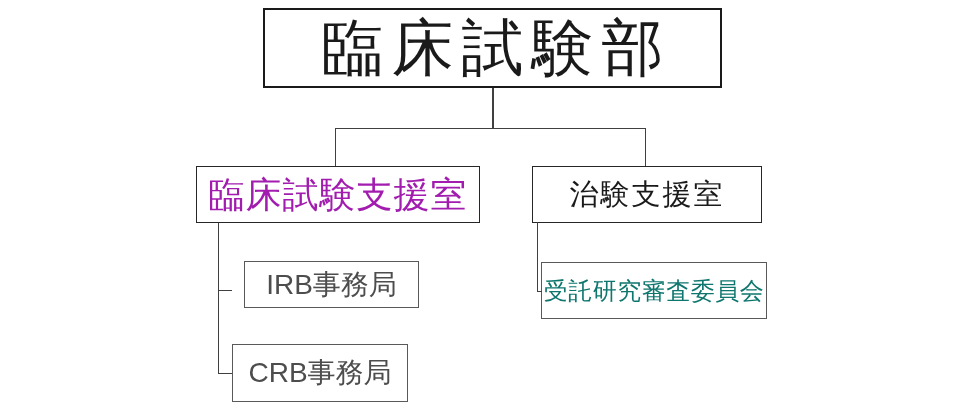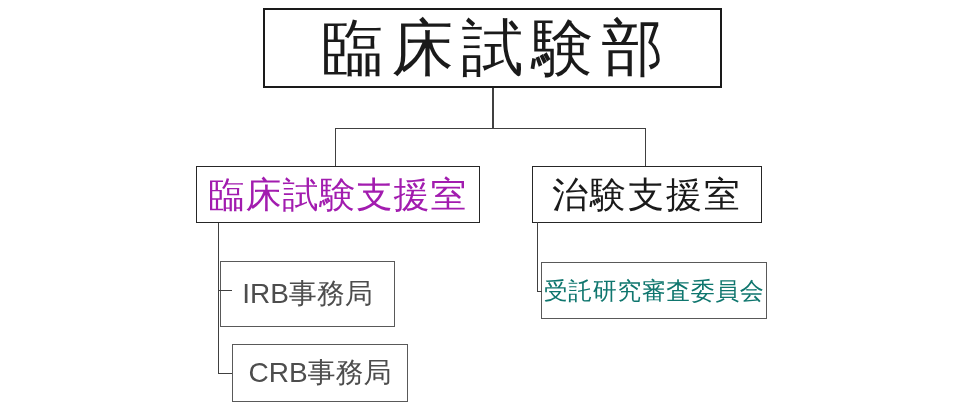--- a/index.html
+++ b/index.html
@@ -49,33 +49,33 @@
     width: 284px; height: 57px;
     border: 1.5px solid #262626;
     font-size: 36px;
     letter-spacing: 1px;
     color: #a21caf;
   }
   .node-l2-right {
     left: 532px; top: 166px;
     width: 230px; height: 57px;
     border: 1.5px solid #262626;
-    font-size: 36px;
+    font-size: 29px;
     letter-spacing: 2px;
     color: #1a1a1a;
   }
   
   .node-l3 {
     border: 1px solid #595959;
     color: #4d4d4d;
     font-size: 28px;
   }
   .node-irb {
-    left: 220px; top: 261px;
-    width: 175px; height: 66px;
+    left: 244px; top: 261px;
+    width: 175px; height: 47px;
   }
   .node-crb {
     left: 232px; top: 344px;
     width: 176px; height: 58px;
   }
   .node-jutaku {
     left: 541px; top: 262px;
     width: 226px; height: 57px;
     font-size: 24px;
     letter-spacing: 0.5px;

